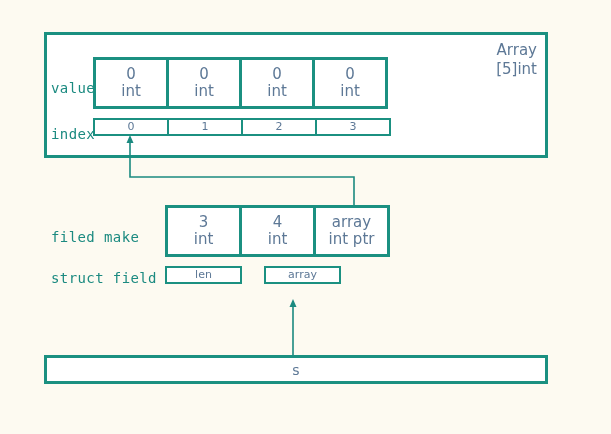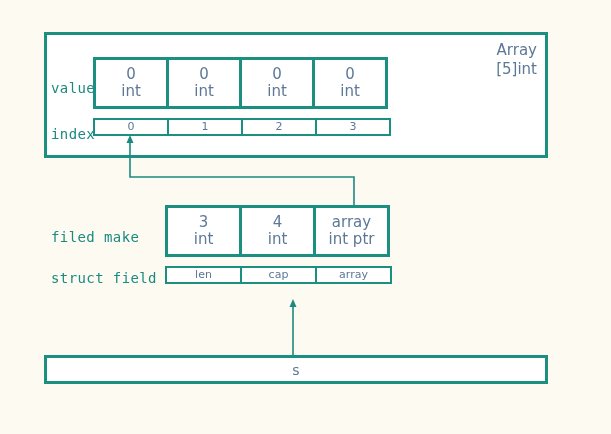--- a/index.html
+++ b/index.html
@@ -93,21 +93,21 @@
 
   
   #array-values { left: 93px; top: 57px;  }
   #array-values .cell { width: 76px; }
   #array-index  { left: 93px; top: 118px; }
   #array-index .cell { width: 76px; }
 
   
   #slice-values { left: 165px; top: 205px; }
   #slice-values .cell { width: 77px; }
-  #slice-index  { left: 165px; top: 266px; }
+  #slice-index  { left: 165px; top: 266px; gap: 24px; }
   #slice-index .cell { width: 77px; }
 
   
   #var-label {
     position: absolute;
     left: 0;
     top: 0;
     width: 100%;
     height: 100%;
     display: flex;
@@ -179,21 +179,20 @@
       <span class="v2">int</span>
     </div>
     <div class="cell">
       <span class="v1">array</span>
       <span class="v2">int ptr</span>
     </div>
   </div>
 
   <div class="cell-row index-row" id="slice-index">
     <div class="cell">len</div>
-    <div class="cell">cap</div>
     <div class="cell">array</div>
   </div>
 
   <div class="outer-box" id="var-box">
     <div id="var-label">s</div>
   </div>
 
   <svg id="connectors" viewBox="0 0 611 434">
 
     <g>

